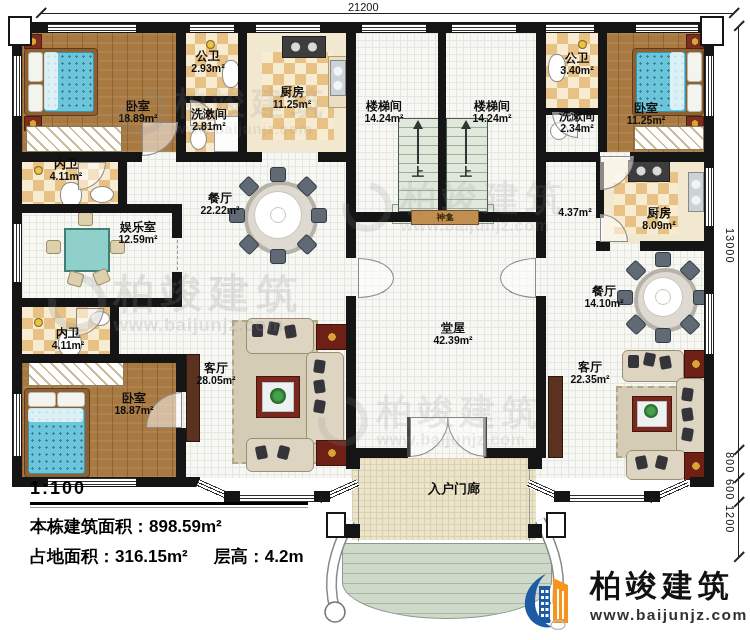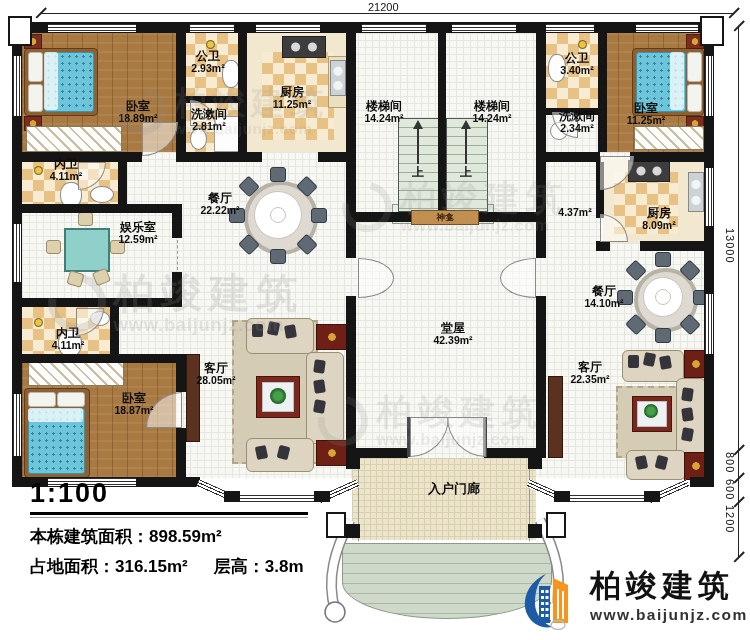--- a/index.html
+++ b/index.html
@@ -70,21 +70,21 @@
   
   .wm{position:absolute;display:flex;align-items:center;gap:8px;color:#8c8c8c;z-index:28;pointer-events:none;}
   .wm-g{width:2.6em;height:2.6em;border:.55em solid currentColor;border-top-color:transparent;border-radius:50%;transform:rotate(-35deg);flex:0 0 auto;}
   .wm-t{display:flex;flex-direction:column;line-height:1.05;}
   .wm-name{font-size:2.55em;font-weight:900;letter-spacing:.17em;}
   .wm-url{font-size:1.15em;font-weight:700;letter-spacing:.04em;}
   
   #infoblock{position:absolute;left:30px;top:478px;z-index:30;color:#000;}
   #title-row{display:flex;align-items:baseline;gap:14px;}
   #title-main{font-size:30px;font-weight:900;letter-spacing:1px;}
-  #title-scale{font-size:27px;font-weight:600;letter-spacing:2px;}
+  #title-scale{font-size:18px;font-weight:600;letter-spacing:2px;}
   .uline1{width:278px;height:3px;background:#000;margin-top:3px;}
   .uline2{width:278px;height:1px;background:#9a9a9a;margin-top:2px;}
   .inforow{margin-top:7px;font-size:17px;font-weight:700;white-space:nowrap;}
   .inforow .gap{display:inline-block;width:26px;}
   
   #brand{position:absolute;left:518px;top:570px;display:flex;align-items:flex-start;gap:8px;z-index:30;}
   #brand-text{display:flex;flex-direction:column;}
   #brand-name{font-size:31px;font-weight:900;letter-spacing:5px;color:#111;line-height:1.05;}
   #brand-url{font-size:15.5px;font-weight:700;letter-spacing:1.5px;color:#333;margin-top:3px;}
   svg{display:block;}
@@ -413,21 +413,21 @@
     </div>
   <div class="rlab" style="left:590px;top:361px;">
       <span class="nm">客厅</span>
       <span class="ar">22.35m²</span>
     </div>
   <div class="single porchlab" style="left:454px;top:480px;">入户门廊</div>
 
   <div class="abs dimline" style="left:40px;top:13px;width:694px;height:1.4px;"></div>
   <div class="tick" style="left:34px;top:12px;"></div>
   <div class="tick" style="left:727px;top:12px;"></div>
-  <div class="dimtext" style="left:348px;top:1px;margin-left:20px;">21200</div>
+  <div class="dimtext" style="left:348px;top:1px;">21200</div>
   <div class="abs dimline" style="left:738px;top:26px;width:1.4px;height:532px;"></div>
   <div class="tick" style="left:732px;top:25px;"></div>
   <div class="tick" style="left:732px;top:449px;"></div>
   <div class="tick" style="left:732px;top:477px;"></div>
   <div class="tick" style="left:732px;top:501px;"></div>
   <div class="tick" style="left:732px;top:556px;"></div>
   <div class="vdim" style="left:724px;top:228px;">13000</div>
   <div class="vdim" style="left:724px;top:452px;">800</div>
   <div class="vdim" style="left:724px;top:479px;">600</div>
   <div class="vdim" style="left:724px;top:505px;">1200</div>
@@ -461,21 +461,21 @@
       </div>
   </div>
 
   <div id="infoblock">
     <div id="title-row">
       <span id="title-scale">1:100</span>
     </div>
     <div class="uline1"></div>
     <div class="uline2"></div>
     <div class="inforow"><span>本栋建筑面积：</span><span>898.59m²</span></div>
-    <div class="inforow"><span>占地面积：</span><span>316.15m²</span><span class="gap"></span><span>层高：</span><span>3.8m</span></div>
+    <div class="inforow"><span>占地面积：</span><span>316.15m²</span><span class="gap"></span><span>层高：</span><span>4.2m</span></div>
   </div>
 
   <div id="brand">
     <svg width="64" height="60" viewBox="0 0 64 60">
       <path d="M28 4 C10 12 3 30 9 44 C13 53 23 59 34 57 C24 52 17 44 17 33 C17 19 21 10 28 4 Z" fill="#1d5ba6"></path>
       <rect x="21" y="16" width="11" height="37" fill="#1d5ba6"></rect>
       <g fill="#ffffff">
         <rect x="23" y="20" width="3" height="3"></rect>
           <rect x="27.5" y="20" width="3" height="3"></rect>
         <rect x="23" y="26" width="3" height="3"></rect>

